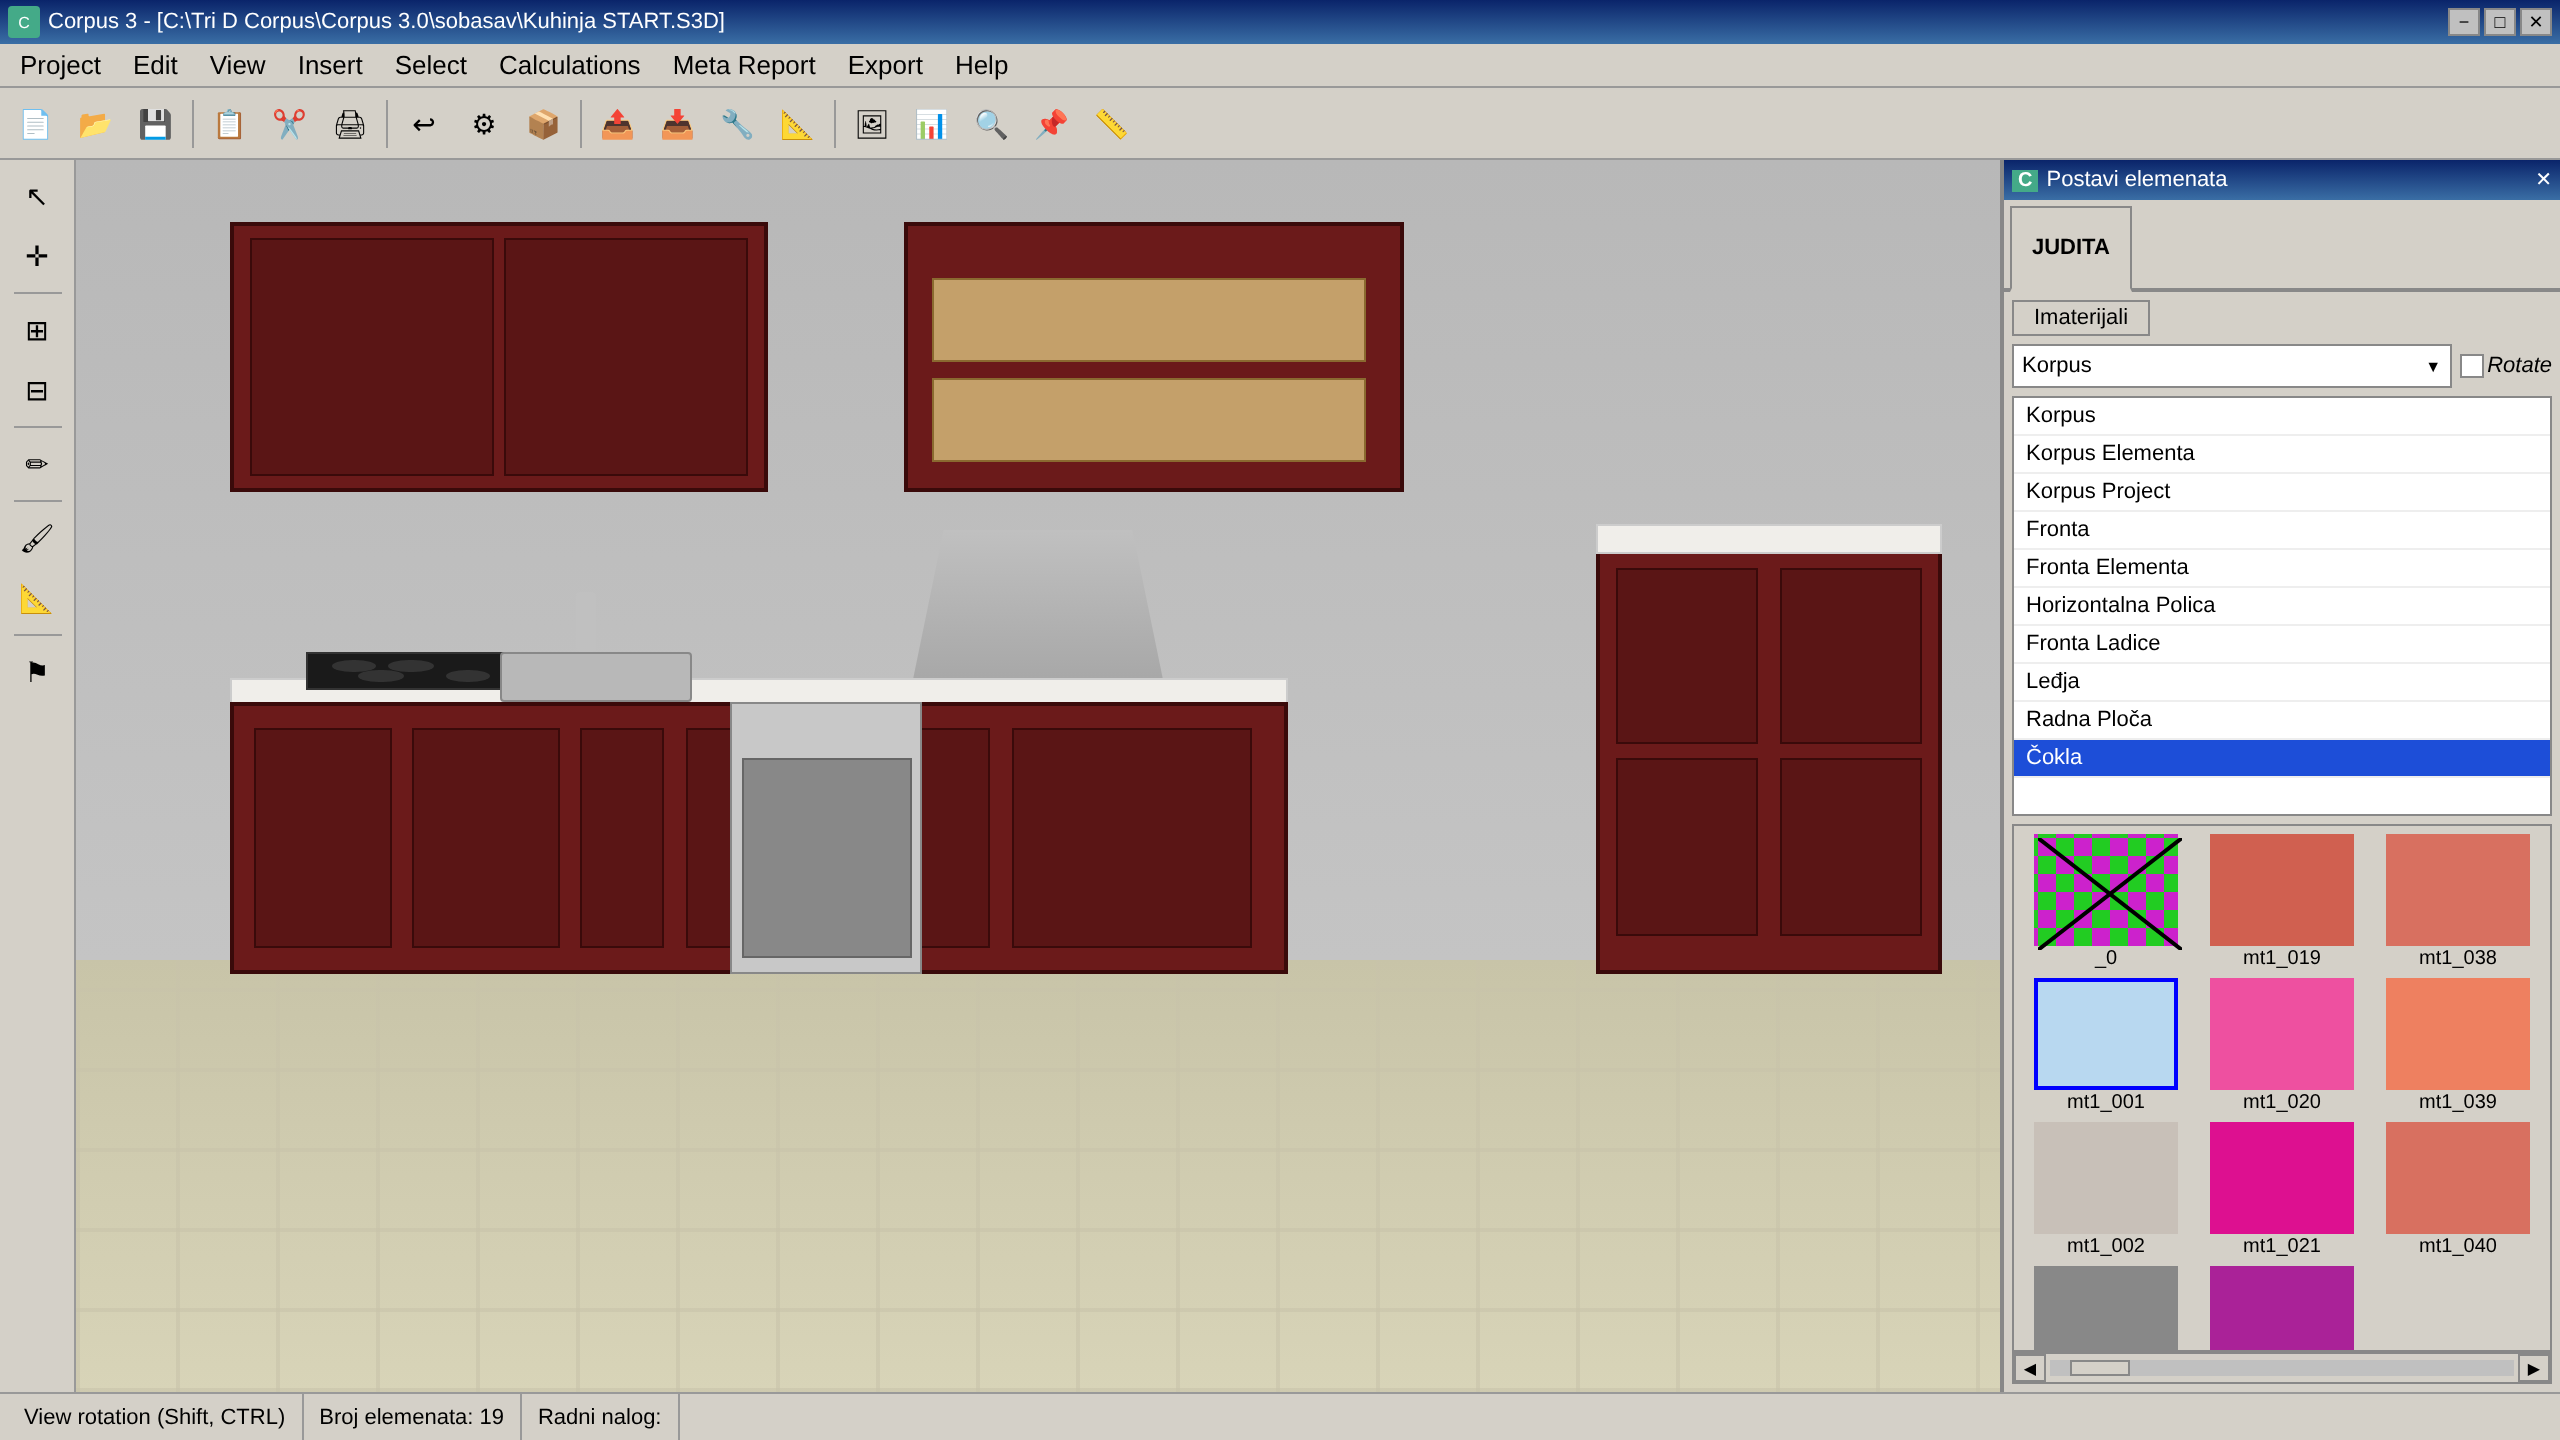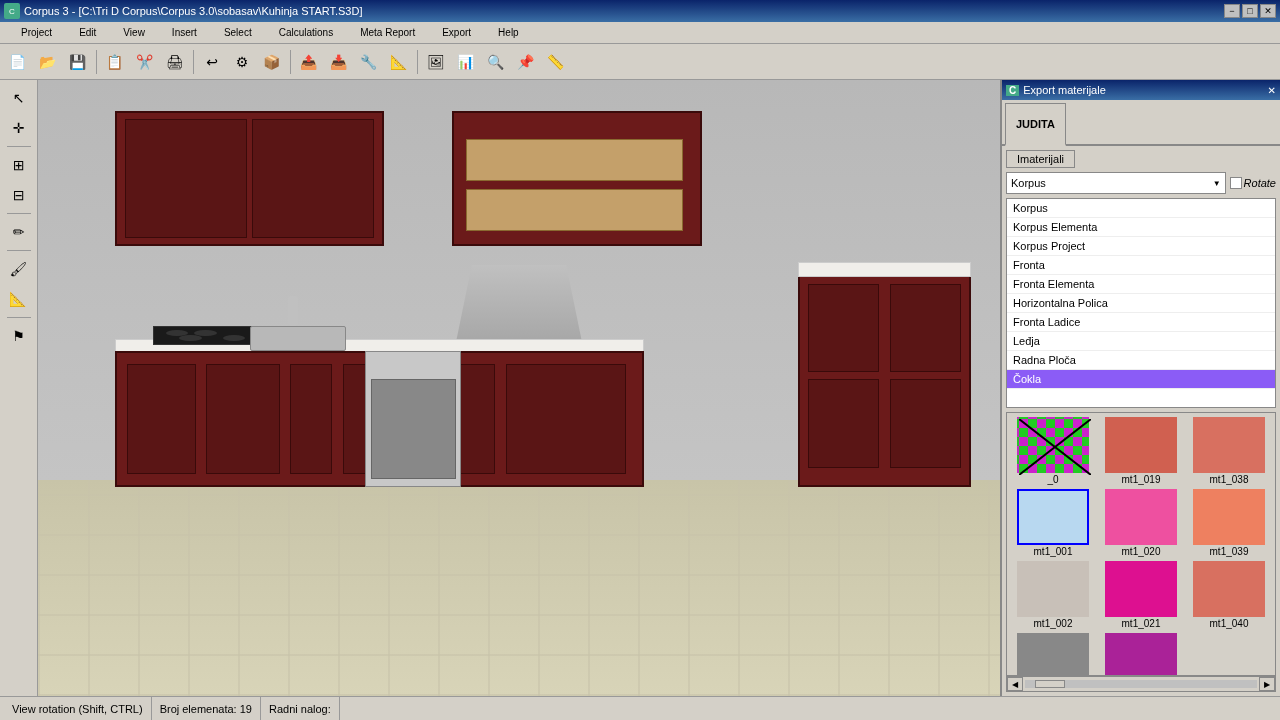--- a/index.html
+++ b/index.html
@@ -32,22 +32,21 @@
       background: #d4d0c8;
       height: 22px;
       display: flex;
       align-items: center;
       padding: 0 2px;
       border-bottom: 1px solid #999;
     }
     .menu-item {
       padding: 2px 8px;
       cursor: pointer;
-      font-size: 10px;
-      margin-left: 11px;
+      font-size: 13px;
     }
 
     
     #toolbar {
       background: #d4d0c8;
       height: 36px;
       display: flex;
       align-items: center;
       padding: 2px 4px;
       border-bottom: 1px solid #999;
@@ -191,21 +190,21 @@
       background: white;
       overflow-y: auto;
       margin-bottom: 4px;
     }
     .mat-list-item {
       padding: 3px 6px;
       cursor: pointer;
       font-size: 11px;
       border-bottom: 1px solid #eee;
     }
-    .mat-list-item.selected { background: #8b5cf6; color: white; }
+    .mat-list-item.selected { background: #1d4ed8; color: white; }
 
     
     #swatch-area {
       flex: 1;
       overflow-y: auto;
       border: 1px solid #888;
       background: #d4d0c8;
       padding: 4px;
     }
     .swatch-grid {
@@ -519,21 +518,21 @@
 
       <div style="position:absolute;bottom:68%;right:3%;width:18%;height:2.5%;background:#f0eeea;border:1px solid #ccc;"></div>
     </div>
   </div>
 
   <div id="right-panel">
 
     <div id="panel-titlebar">
       <div style="display:flex;align-items:center;gap:4px;">
         <span style="font-weight:bold;font-size:10px;background:#4a8;padding:0 3px;color:white;">C</span>
-        <span>Export materijale</span>
+        <span>Postavi elemenata</span>
       </div>
       <div class="panel-close">✕</div>
     </div>
 
     <div id="panel-tabs">
       <div class="panel-tab active">JUDITA</div>
     </div>
 
     <div id="panel-body">
       <div>

